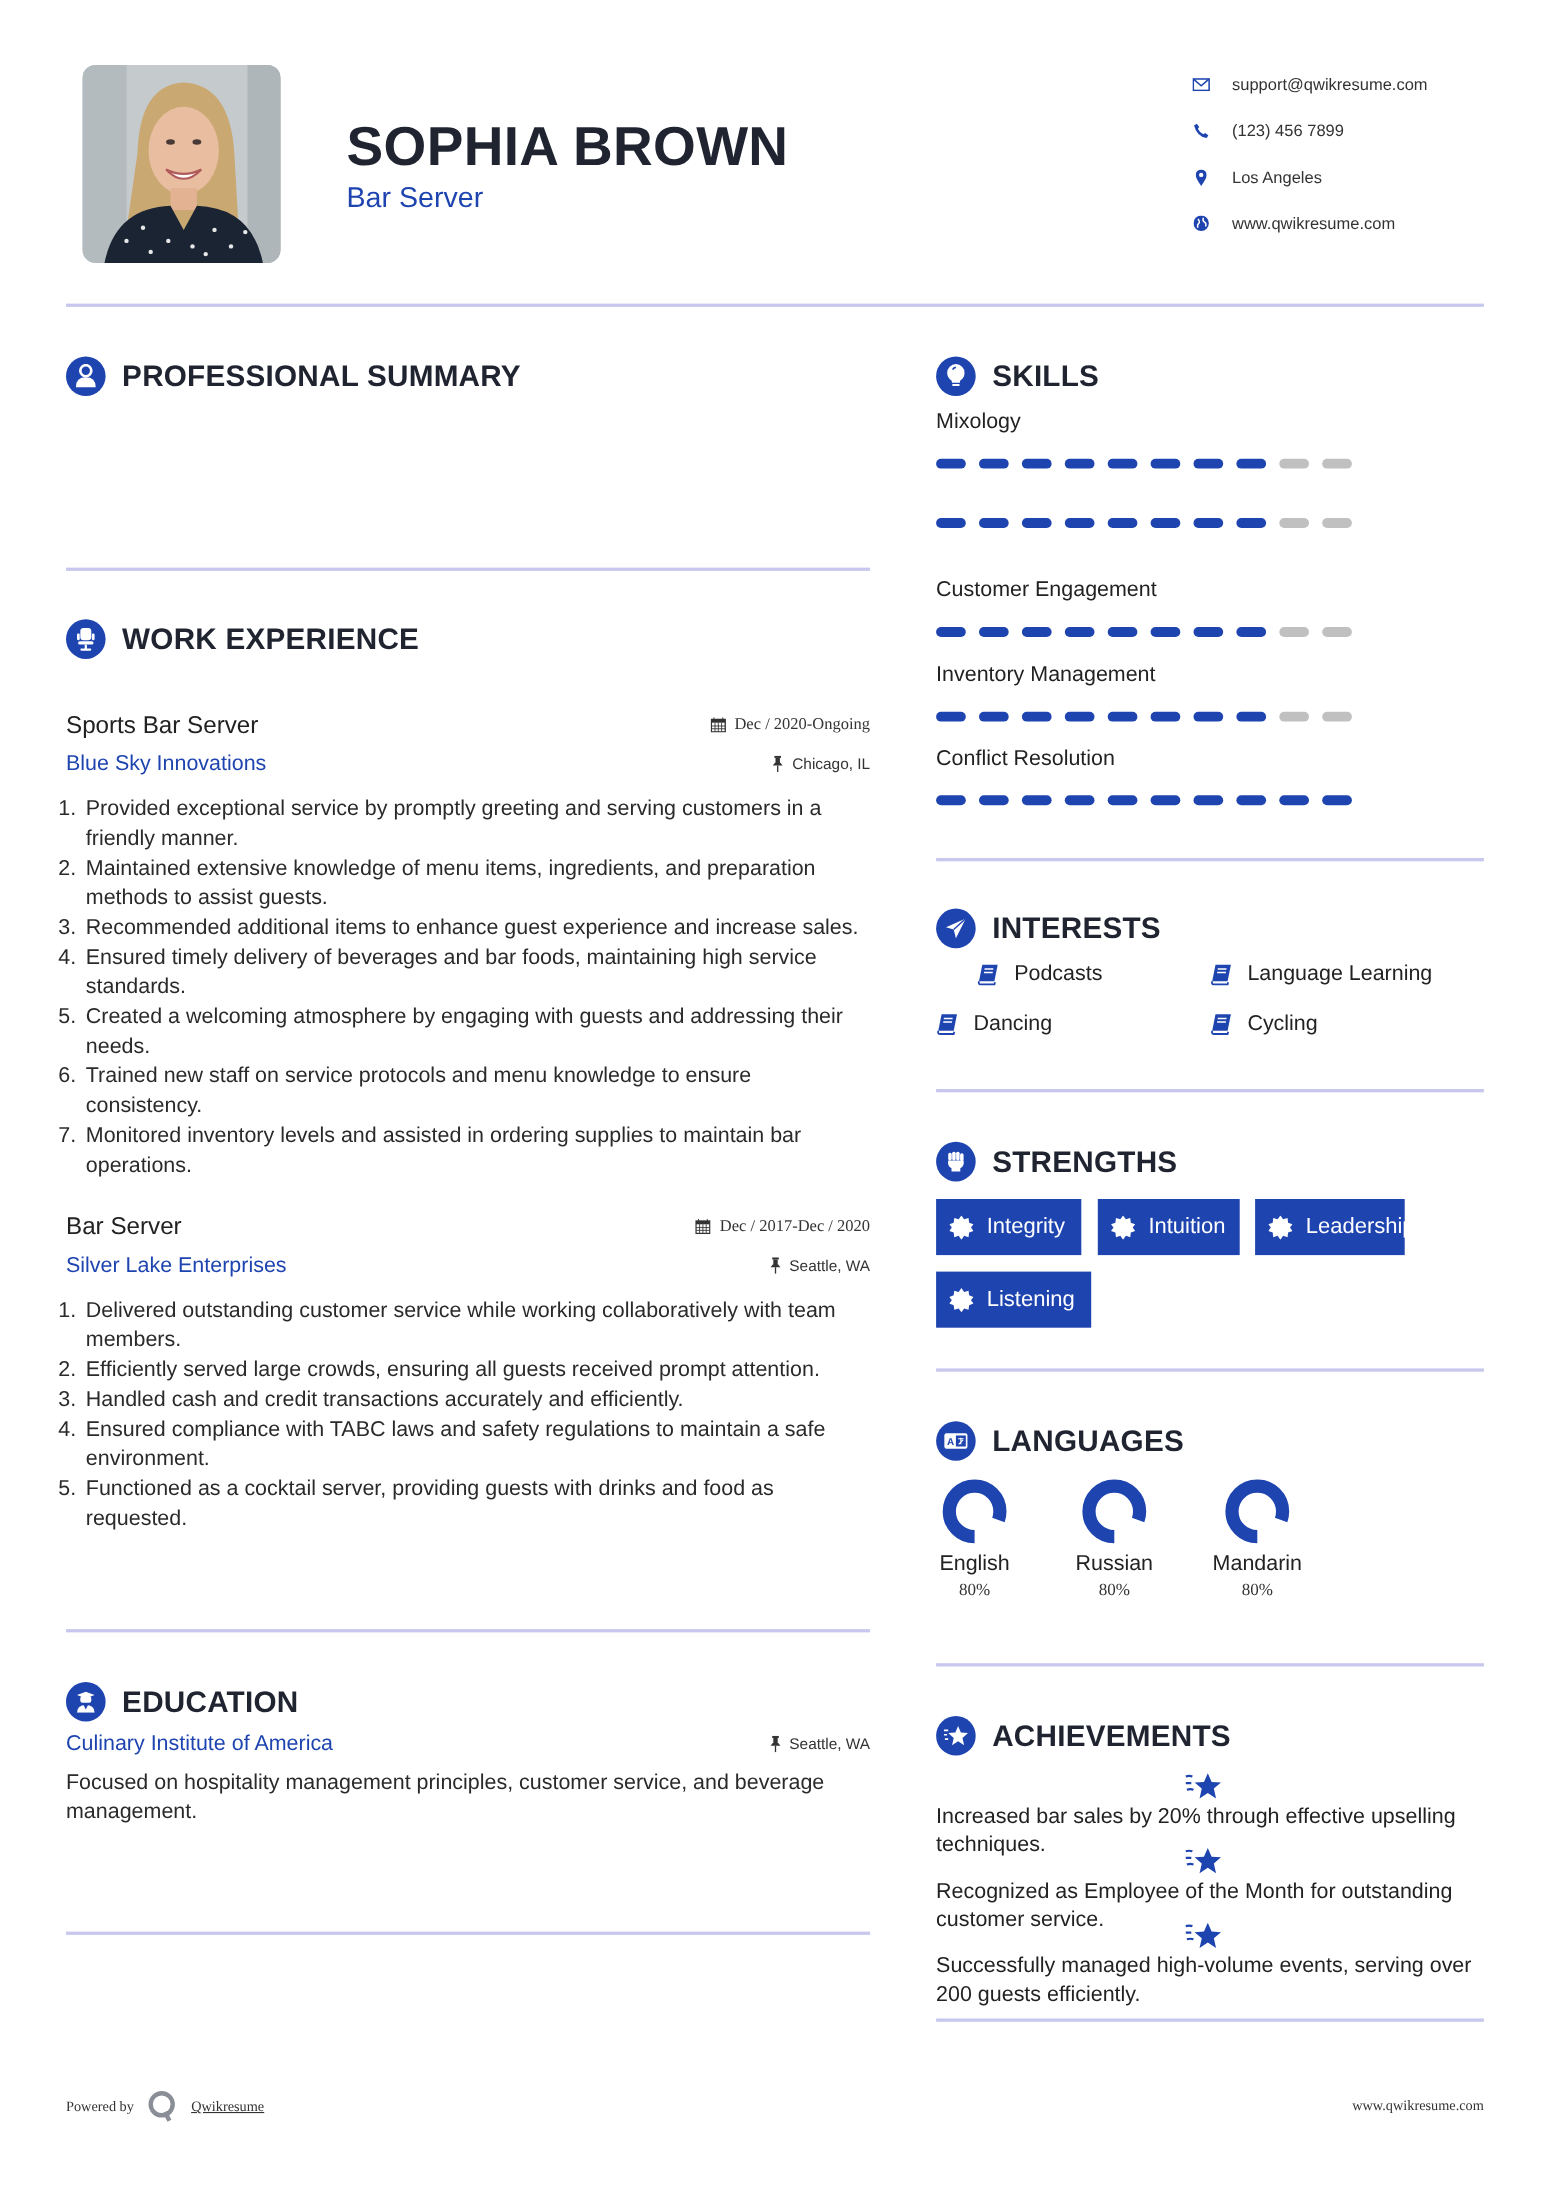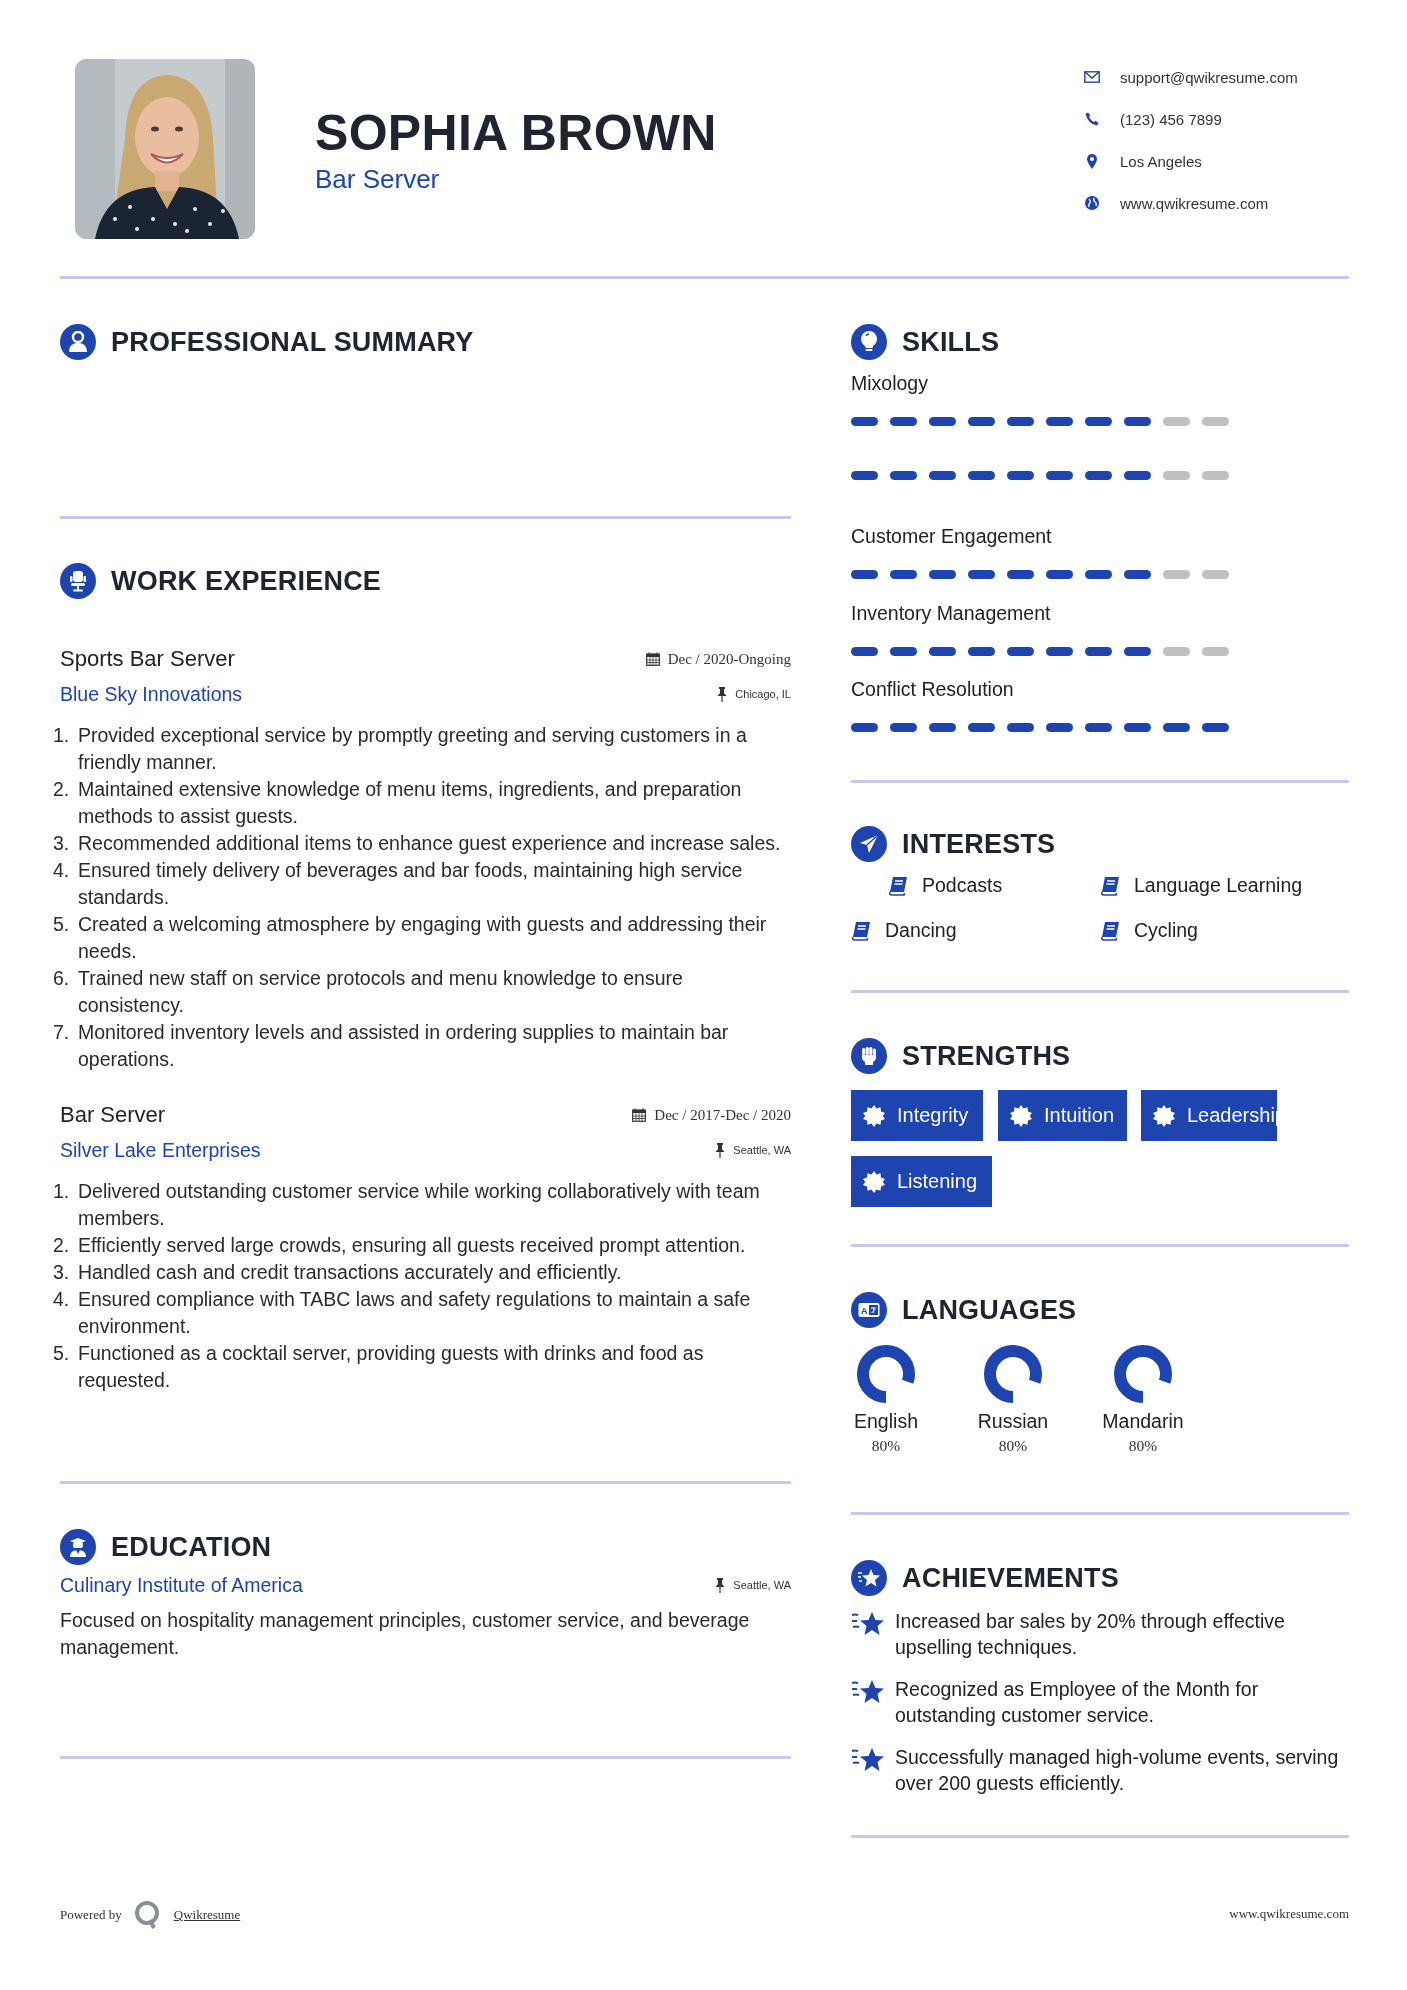--- a/index.html
+++ b/index.html
@@ -38,21 +38,21 @@
 
     .left-col { left: 60px; width: 731px; }
     .right-col { left: 851px; width: 498px; }
 
     .body-text { font-size: 19.5px; line-height: 27px; color: #2a2a2a; }
     .divider { height: 3px; background: #c8c8ee; }
 
     .job-title { font-size: 22px; color: #222; }
     .job-company { font-size: 19.5px; color: #1e44b0; }
     .job-meta { font-family: "Liberation Serif", serif; font-size: 15px; color: #333; display: flex; align-items: center; justify-content: flex-end; }
-    .job-loc { font-size: 11px; color: #333; display: flex; align-items: center; justify-content: flex-end; }
+    .job-loc { font-size: 14px; color: #333; display: flex; align-items: center; justify-content: flex-end; }
     .meta-icon { margin-right: 8px; display: inline-flex; }
 
     ol.bullets { list-style: none; }
     ol.bullets li { position: relative; padding-left: 18px; font-size: 19.5px; line-height: 27px; color: #2a2a2a; }
     ol.bullets li .num { position: absolute; left: -7px; top: 0; }
 
     
     .skill-name { font-size: 19.5px; color: #222; }
     .skill-bar { display: flex; gap: 12px; margin-top: 22px; }
     .skill-seg { width: 27px; height: 9px; border-radius: 5px; background: #1e44b0; }
@@ -68,21 +68,21 @@
       display: flex; align-items: center; padding: 0 12px 0 12px;
     }
     .chip .badge { margin-right: 12px; display: inline-flex; }
 
     
     .lang { position: absolute; text-align: center; }
     .lang .ln { font-size: 19.5px; color: #222; margin-top: 6px; }
     .lang .lp { font-family: "Liberation Serif", serif; font-size: 15.5px; color: #333; margin-top: 4px; }
 
     
-    .ach { display: flex; align-items: flex-start; }
+    .ach { display: flex; align-items: center; flex-direction: column; }
     .ach .ai { width: 36px; margin-right: 10px; display: inline-flex; margin-top: 2px; }
     .ach .at { font-size: 19.5px; line-height: 26px; color: #222; }
 
     
     .footer-left { left: 60px; top: 1900px; display: flex; align-items: center; font-family: "Liberation Serif", serif; font-size: 13px; color: #333; }
     .footer-left .q { margin: 0 12px; display: inline-flex; }
     .footer-left .brand { text-decoration: underline; }
     .footer-right { right: 58px; top: 1906px; font-family: "Liberation Serif", serif; font-size: 13px; color: #333; }
   </style>
 </head>

